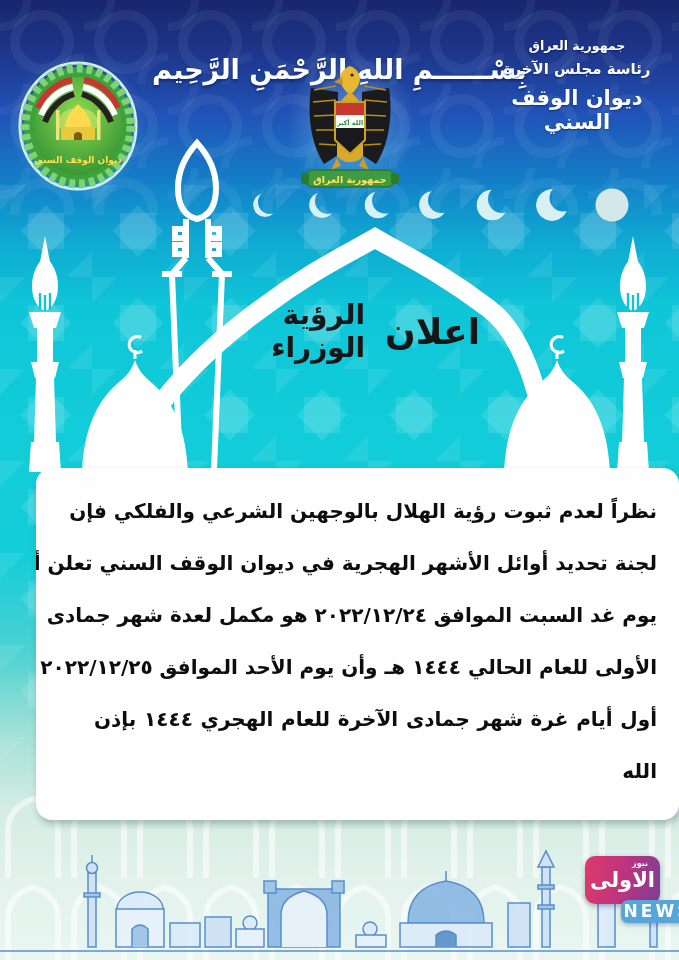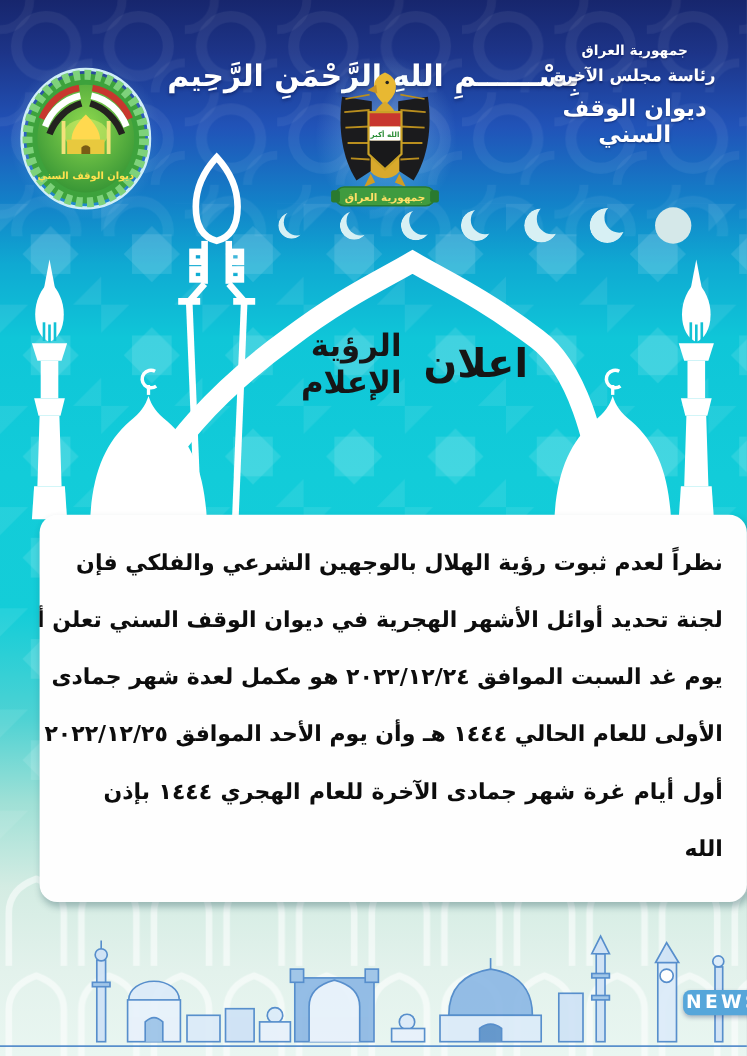--- a/index.html
+++ b/index.html
@@ -221,21 +221,21 @@
     <g>
       <rect x="8" y="108" width="90" height="17" rx="8" fill="#3f9b3f" stroke="#2a7a2f" stroke-width="1.5"></rect>
       <rect x="4" y="111" width="8" height="11" rx="2" fill="#2a7a2f"></rect>
       <rect x="94" y="111" width="8" height="11" rx="2" fill="#2a7a2f"></rect>
       <text x="53" y="120.5" text-anchor="middle" font-size="9.5" font-weight="bold" fill="#ffe066">جمهورية العراق</text>
     </g>
   </svg>
 
   <div class="title-block">
     <div class="t1">اعلان</div>
-    <div class="t2">الرؤية الإعلام</div>
+    <div class="t2">الرؤية الوزراء</div>
   </div>
 
   <div class="ann-box">
     <div class="ann-text">
       <div class="ann-line">نظراً لعدم ثبوت رؤية الهلال بالوجهين الشرعي والفلكي فإن</div>
       <div class="ann-line">لجنة تحديد أوائل الأشهر الهجرية في ديوان الوقف السني تعلن أن</div>
       <div class="ann-line">يوم غد السبت الموافق ٢٠٢٢/١٢/٢٤ هو مكمل لعدة شهر جمادى</div>
       <div class="ann-line">الأولى للعام الحالي ١٤٤٤ هـ  وأن يوم الأحد الموافق ٢٠٢٢/١٢/٢٥ هو</div>
       <div class="ann-line">أول أيام غرة شهر جمادى الآخرة للعام الهجري ١٤٤٤ بإذن الله</div>
     </div>
@@ -283,15 +283,19 @@
         <polygon points="538,24 554,24 546,8" fill="#cfe2f6"></polygon>
         <rect x="598" y="32" width="17" height="72" fill="#dcebf9"></rect>
         <circle cx="606" cy="44" r="6" fill="#fff"></circle>
         <polygon points="596,32 617,32 606,14" fill="#cfe2f6"></polygon>
         <rect x="650" y="36" width="7" height="68" fill="#cfe2f6"></rect>
         <circle cx="653" cy="31" r="5" fill="#dcebf9"></circle>
       </g>
     </g>
   </svg>
 
+  <div class="news-logo">
+    <span class="small">نيوز</span>
+    <span class="big">الاولى</span>
+  </div>
   <div class="news-banner">NEWS</div>
 
 </div>
 
 </body></html>

